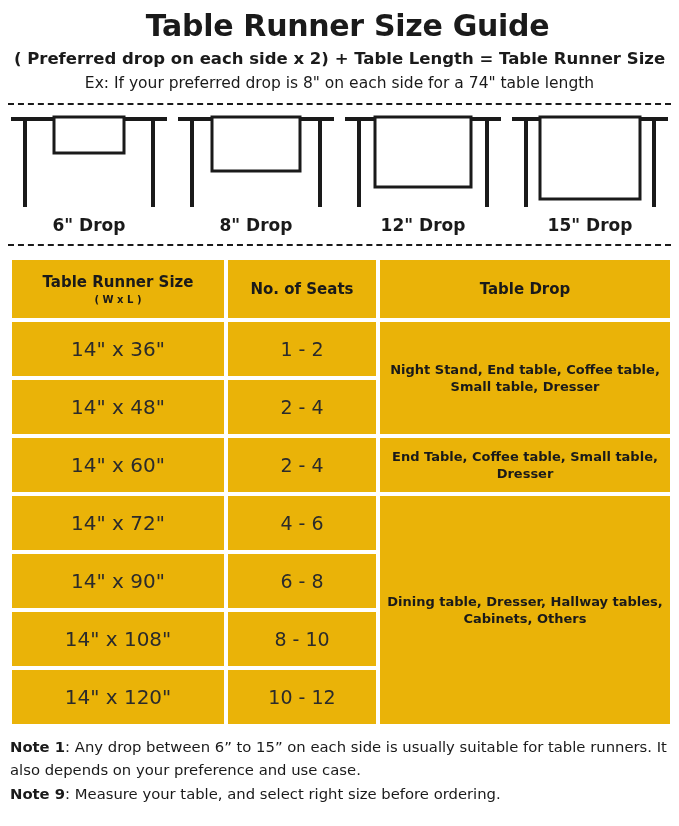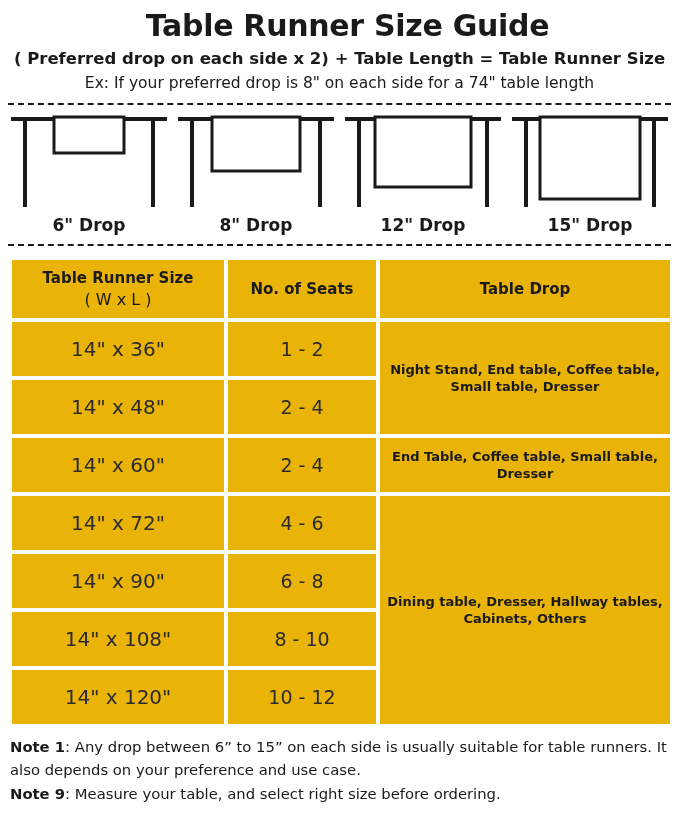--- a/index.html
+++ b/index.html
@@ -88,22 +88,22 @@
     padding: 6px 4px;
     border: 0;
   }
   th.hdr {
     font-size: 15px;
     font-weight: bold;
     height: 46px;
   }
   th.hdr .sub {
     display: block;
-    font-size: 16px;
-    font-weight: normal;
+    font-size: 10px;
+    font-weight: bold;
     margin-top: 3px;
   }
   td.size-cell {
     font-size: 20px;
     height: 42px;
     color: #2b2b2b;
   }
   td.seats-cell {
     font-size: 19px;
     height: 42px;

